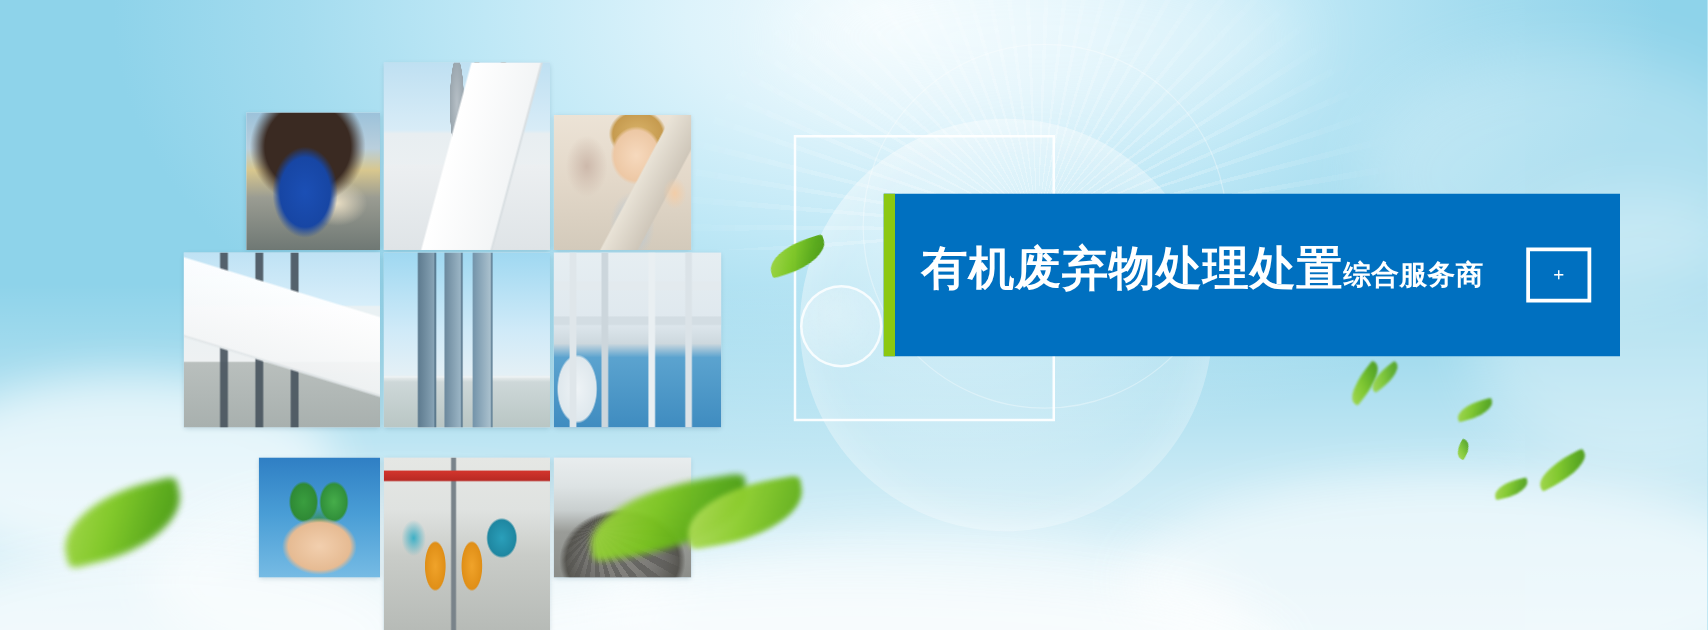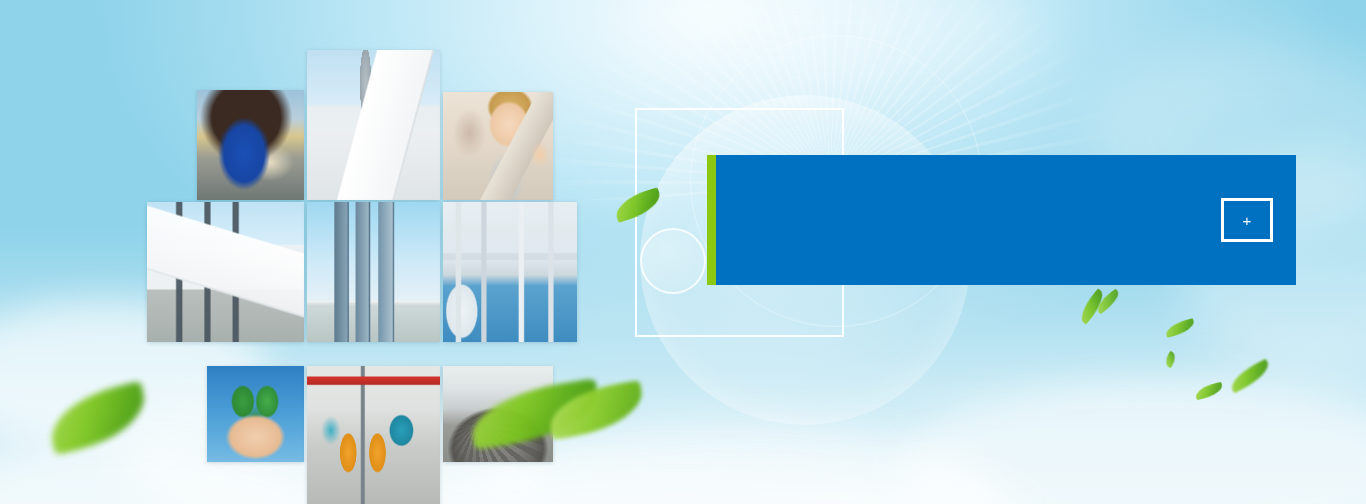--- a/index.html
+++ b/index.html
@@ -248,18 +248,21 @@
   <div class="leaf lf-r1"></div>
   <div class="leaf lf-r2"></div>
   <div class="leaf lf-r3"></div>
   <div class="leaf lf-r4"></div>
   <div class="leaf lf-r5"></div>
   <div class="leaf lf-r6"></div>
 
   <div class="banner">
     <div class="banner-accent"></div>
     <div class="banner-inner">
+      <div class="headline">
+        <span class="h-main">有机废弃物处理处置</span><span class="h-sub">综合服务商</span>
+      </div>
     </div>
   </div>
 
   <div class="plus-btn">+</div>
 
 </div>
 
 </body></html>

